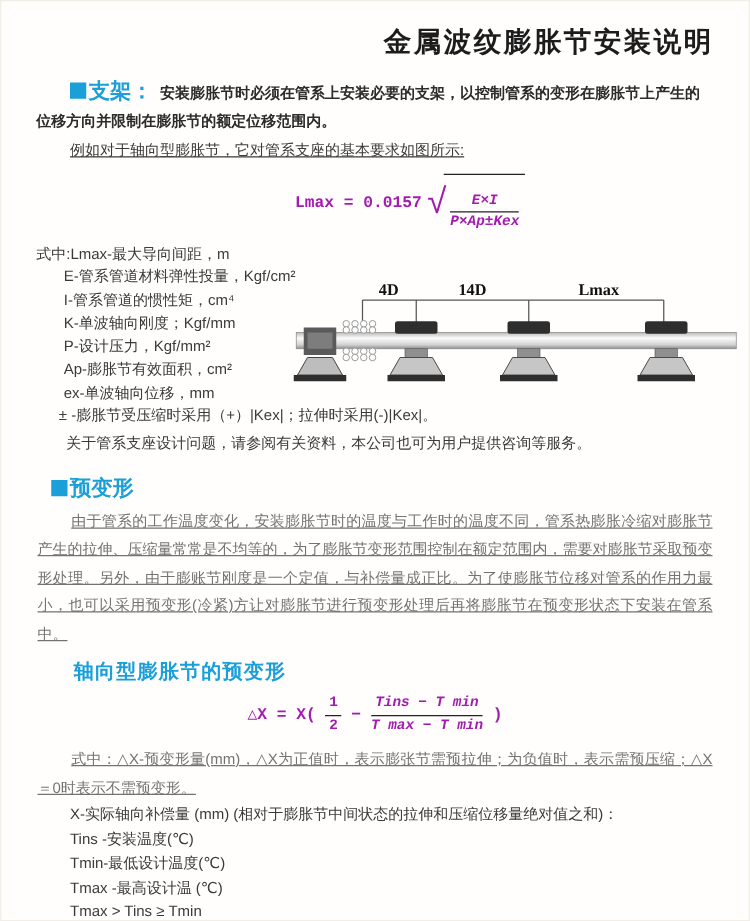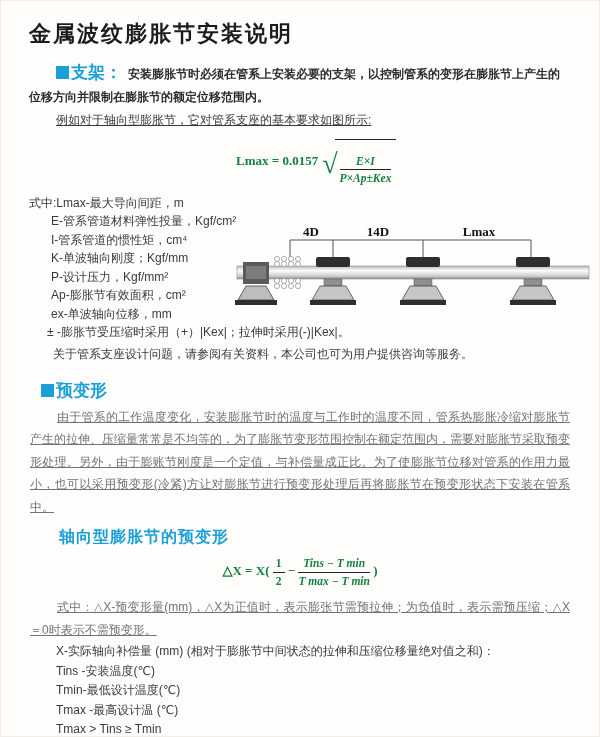--- a/index.html
+++ b/index.html
@@ -5,34 +5,34 @@
   html,body{margin:0;padding:0;}
   body{
     width:600px;height:737px;overflow:hidden;
     background:#fffefc;
     font-family:"Liberation Sans","DejaVu Sans",sans-serif;
     color:#3a3a3a;
     border:1px solid #f1eee8;box-sizing:border-box;
   }
   .page{padding:8px 28px 0 28px;}
   .doc-title{
-    text-align:left;font-size:22px;font-weight:bold;color:#1c1c1c;
+    text-align:right;font-size:22px;font-weight:bold;color:#1c1c1c;
     letter-spacing:2px;margin:10px 0 12px 0;
   }
   .sq{
     display:inline-block;width:13px;height:13px;background:#1a9fd8;
     margin-right:2px;vertical-align:-1px;
   }
   .sec-head{font-size:17px;font-weight:bold;color:#1a9fd8;margin-right:6px;}
   .lead{font-size:12px;line-height:23px;margin:0;text-indent:27px;color:#2c2c2c;}
   .lead .bold-intro{font-weight:bold;}
   p.body-line{font-size:12px;line-height:23px;margin:0;text-indent:27px;text-decoration:underline;}
   .formula{
-    font-family:Liberation Serif, serif;
-    font-weight:bold;color:#15803d;font-size:13px;
+    font-family:Liberation Mono, monospace;
+    font-weight:bold;color:#a21caf;font-size:13px;
     white-space:nowrap;
   }
   .formula-row-lmax{margin:7px 0 8px 207px;}
   .radical{display:inline-block;font-size:28px;font-weight:400;vertical-align:middle;line-height:1;margin:0 -3px 0 4px;transform:translateY(2px);}
   .sqrt-body{display:inline-block;vertical-align:middle;border-top:1.5px solid #222;padding:14px 5px 0 5px;}
   .frac{display:inline-block;vertical-align:middle;text-align:center;font-size:11.5px;font-style:italic;line-height:1.25;}
   .frac .num{display:block;border-bottom:1px solid #222;padding:0 3px 1px 3px;}
   .frac .den{display:block;padding-top:1px;}
   .frac.upright{font-style:normal;}
   .defs-wrap{position:relative;margin-top:4px;}

